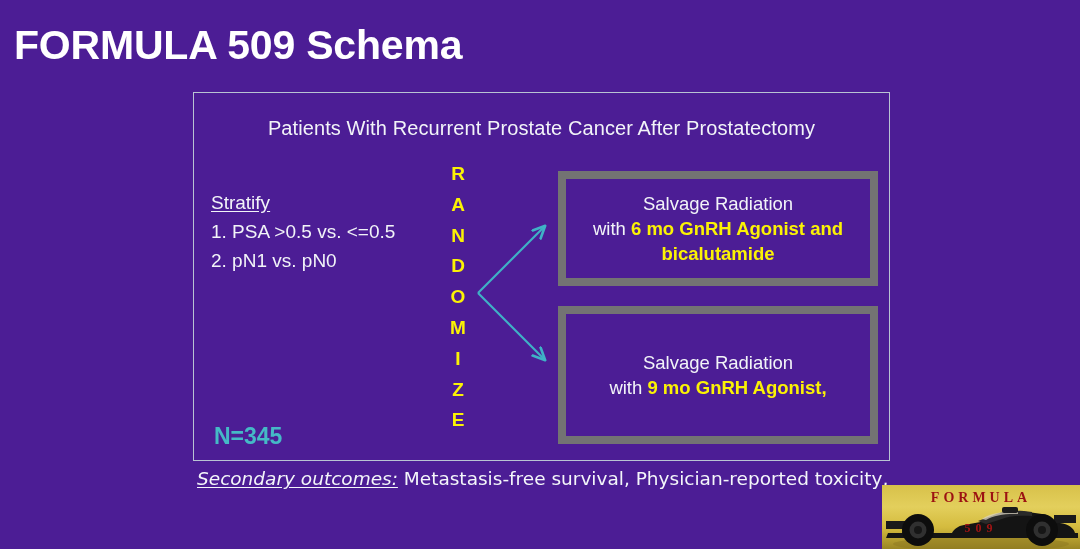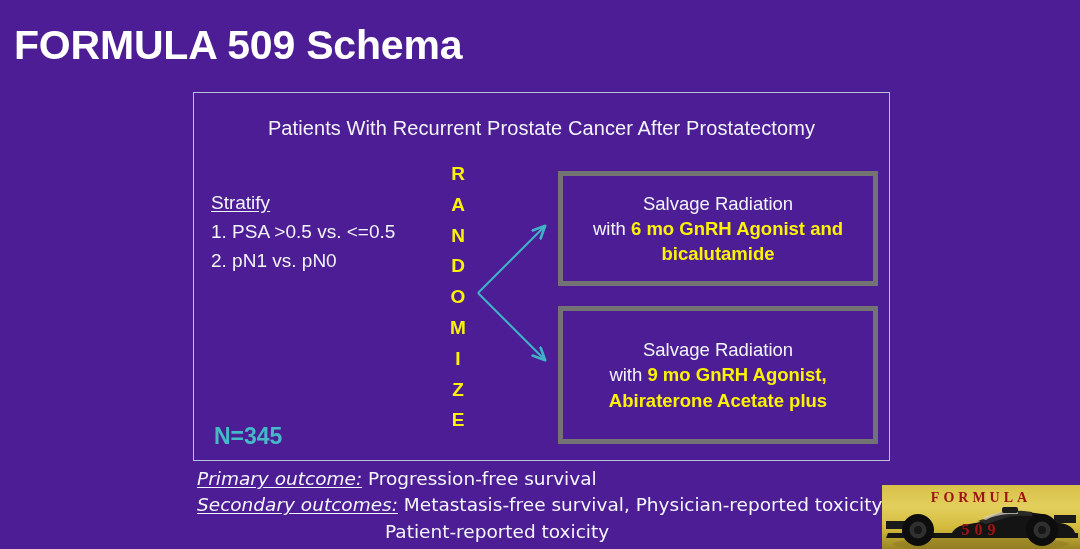--- a/index.html
+++ b/index.html
@@ -100,21 +100,21 @@
     width: 90px;
     height: 160px;
     overflow: visible;
   }
 
   
   .arm-box {
     position: absolute;
     left: 364px;
     width: 320px;
-    border: 5px solid #737373;
+    border: 8px solid #737373;
     box-sizing: border-box;
     display: flex;
     flex-direction: column;
     justify-content: center;
     align-items: center;
     text-align: center;
     font-size: 18.5px;
     line-height: 1.36;
     color: #f2f4f8;
   }
@@ -169,21 +169,21 @@
     letter-spacing: 4px;
     color: #9c1212;
     font-family: "Liberation Serif", serif;
   }
   #logo-number-text {
     position: absolute;
     left: 0;
     top: 36px;
     width: 100%;
     text-align: center;
-    font-size: 16px;
+    font-size: 12px;
     font-weight: bold;
     letter-spacing: 5px;
     color: #a01414;
     font-family: "Liberation Serif", serif;
     z-index: 3;
   }
   #logo-car { position: absolute; left: 0; top: 0; }
 </style>
 </head>
 <body>
@@ -236,32 +236,27 @@
       <span class="arm-line arm-highlight">bicalutamide</span>
     </div>
 
     <div class="arm-box" id="arm-box-2">
       <span class="arm-line">
         <span>Salvage Radiation</span>
       </span>
       <span class="arm-line">
         <span>with </span><span class="arm-highlight">9 mo GnRH Agonist,</span>
       </span>
-      <span class="arm-line arm-highlight">Abiraterone Acetate plus</span>
     </div>
 
   </div>
 
   <div id="outcomes">
     <div>
-      <span class="outcome-label">Primary outcome:</span><span> Progression-free survival</span>
-    </div>
-    <div>
       <span class="outcome-label">Secondary outcomes:</span><span>  Metastasis-free survival, Physician-reported toxicity,</span>
-      <span id="secondary-continued">Patient-reported toxicity</span>
     </div>
   </div>
 
   <div id="trial-logo">
     <div id="logo-formula-text">FORMULA</div>
     <svg id="logo-car" width="198" height="64" viewBox="0 0 198 64">
       <ellipse cx="99" cy="59" rx="88" ry="7" fill="#8a7520" opacity="0.45"></ellipse>
       <path d="M6,48 L20,48 C22,41 28,37 35,37 C42,37 48,41 50,48 L70,48
                C72,44 76,41 82,40 L104,36 L118,30 C126,27 136,26 146,27
                L160,29 C166,30 170,33 172,37 L178,38 C186,39 192,43 193,48

